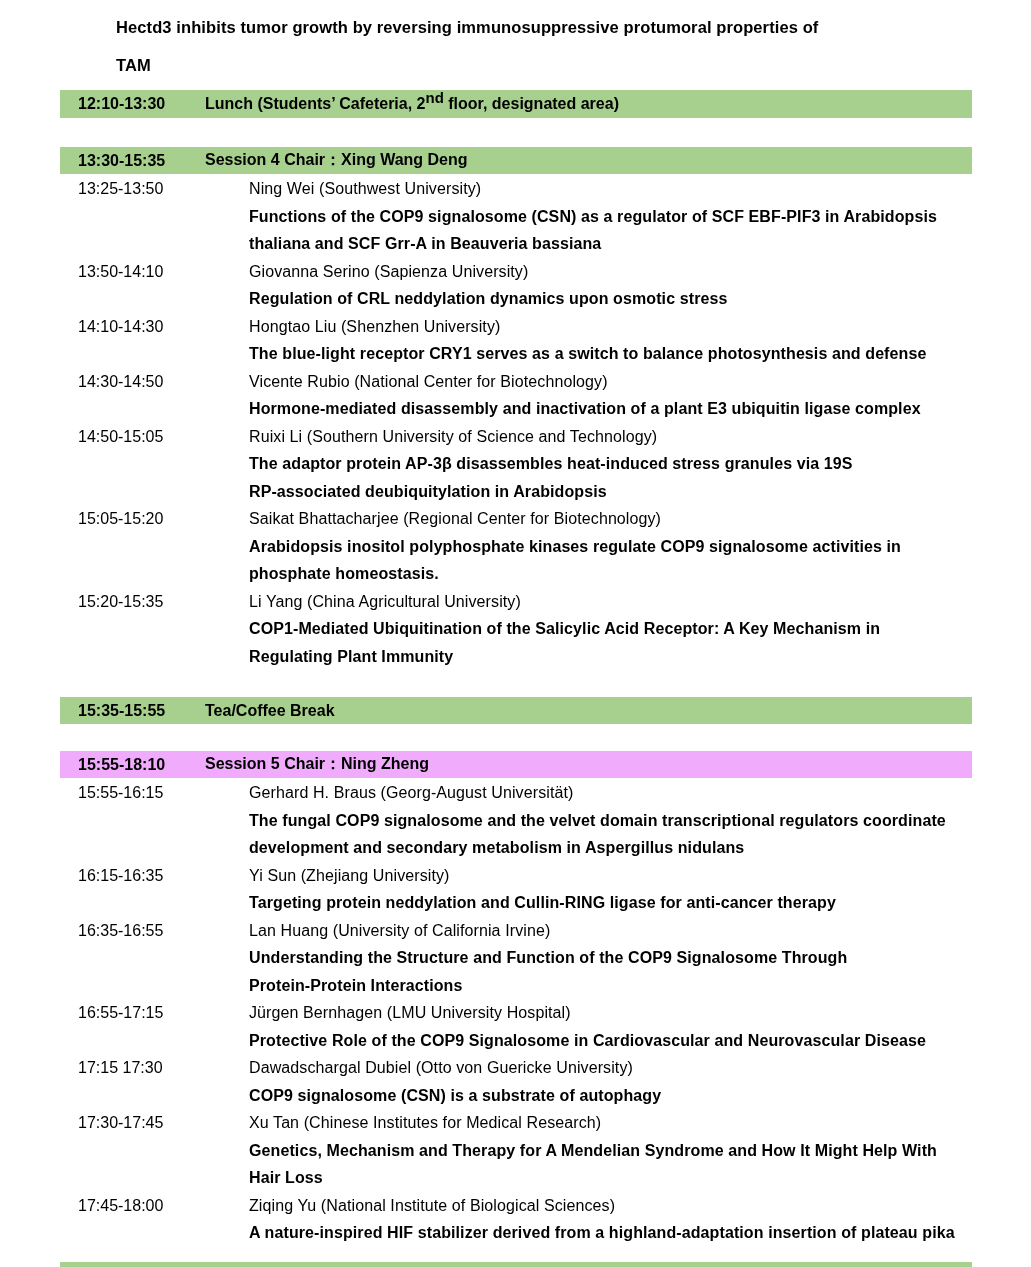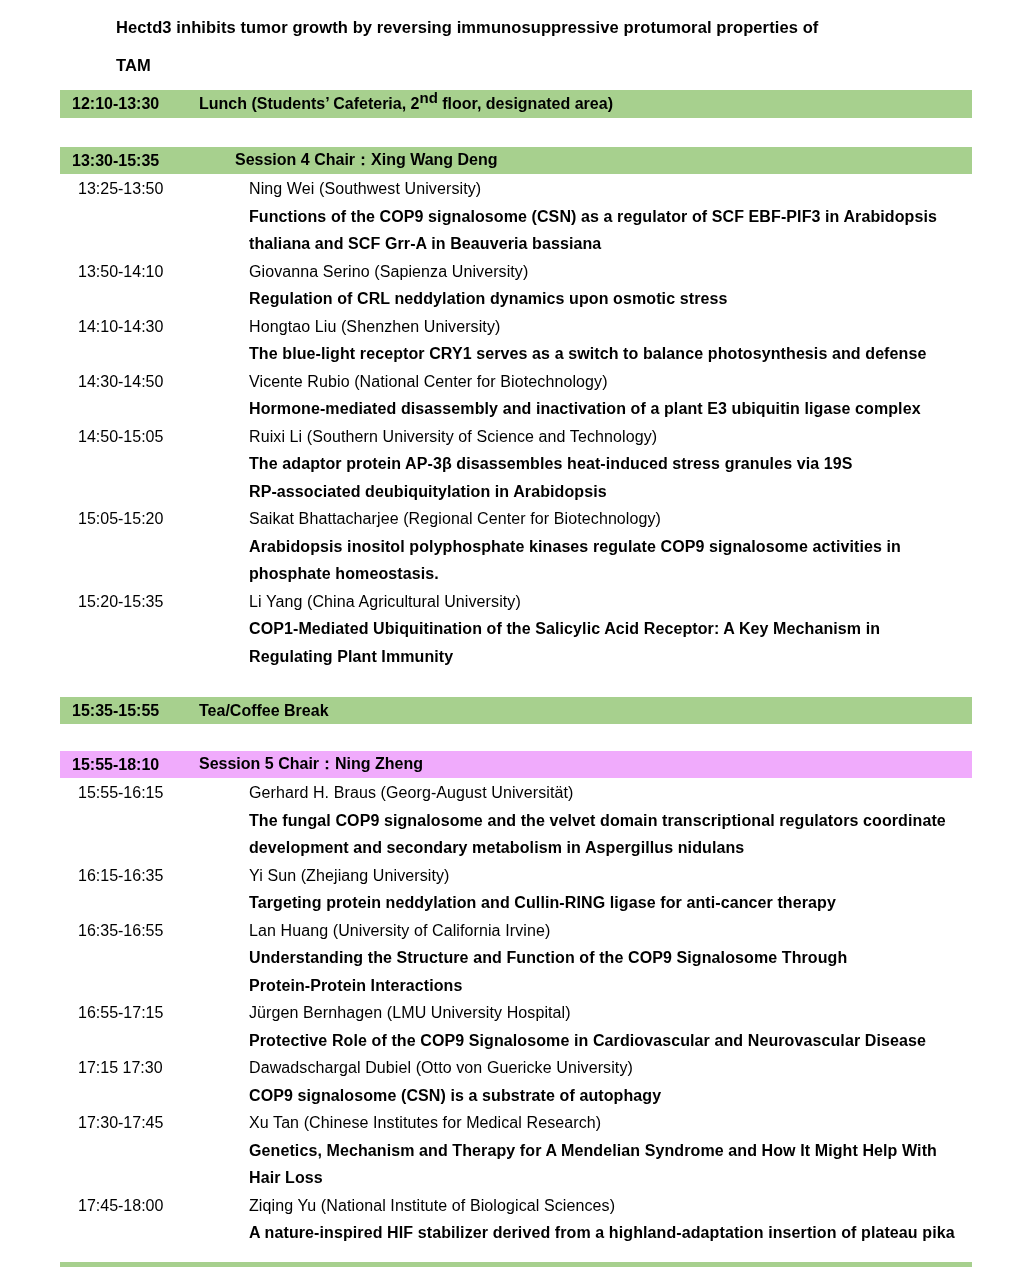--- a/index.html
+++ b/index.html
@@ -21,21 +21,21 @@
     line-height:38px;
     letter-spacing:0.1px;
   }
   .bar{
     display:flex;
     align-items:center;
     box-sizing:border-box;
     margin-left:60px;
     width:912px;
     height:28px;
-    padding-left:12px;
+    padding-left:18px;
     font-weight:bold;
     font-size:16px;
   }
   .bar.h27{height:27px;}
   .time-cell{
     display:inline-block;
     flex:0 0 auto;
     width:127px;
     white-space:nowrap;
   }
@@ -65,21 +65,21 @@
   <div class="doc-title">
     <div>Hectd3 inhibits tumor growth by reversing immunosuppressive protumoral properties of</div>
     <div>TAM</div>
   </div>
 
   <div class="bar green-bg" style="margin-top: 6px; background: rgb(167, 208, 142);">
     <span class="time-cell">12:10-13:30</span>
     <span class="bar-label"><span>Lunch (Students’ Cafeteria, 2</span><sup>nd</sup><span> floor, designated area)</span></span>
   </div>
 
-  <div class="bar green-bg h27" style="margin-top: 29px; background: rgb(167, 208, 142); gap: 36px;">
+  <div class="bar green-bg h27" style="margin-top: 29px; background: rgb(167, 208, 142);">
     <span class="time-cell">13:30-15:35</span>
     <span class="bar-label">Session 4 Chair：Xing Wang Deng</span>
   </div>
 
   <div class="talks" id="session4-talks" style="margin-top:1px;">
       <div class="line">
         <span class="time-cell">13:25-13:50</span>
         <span class="content-cell">Ning Wei (Southwest University)</span>
       </div>
       <div class="line">

